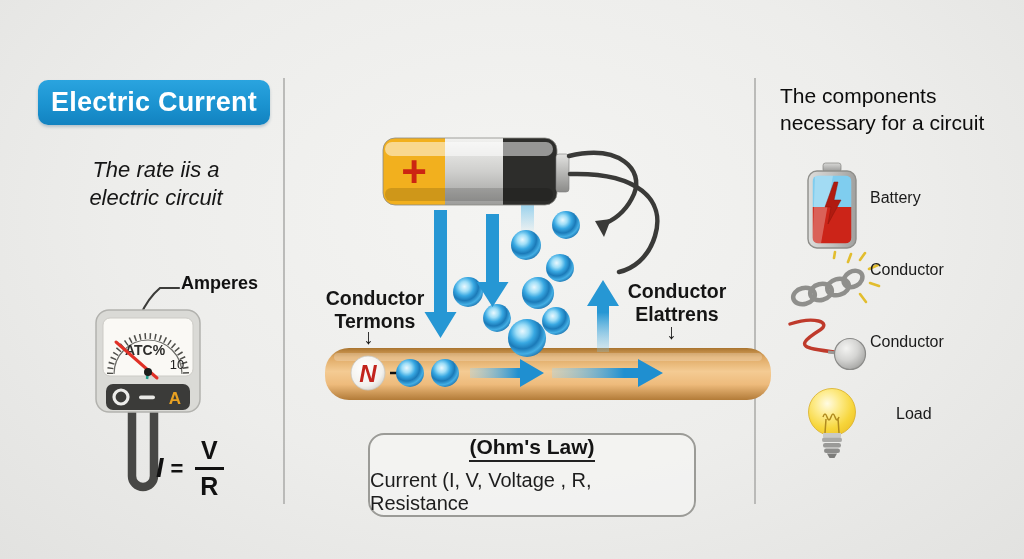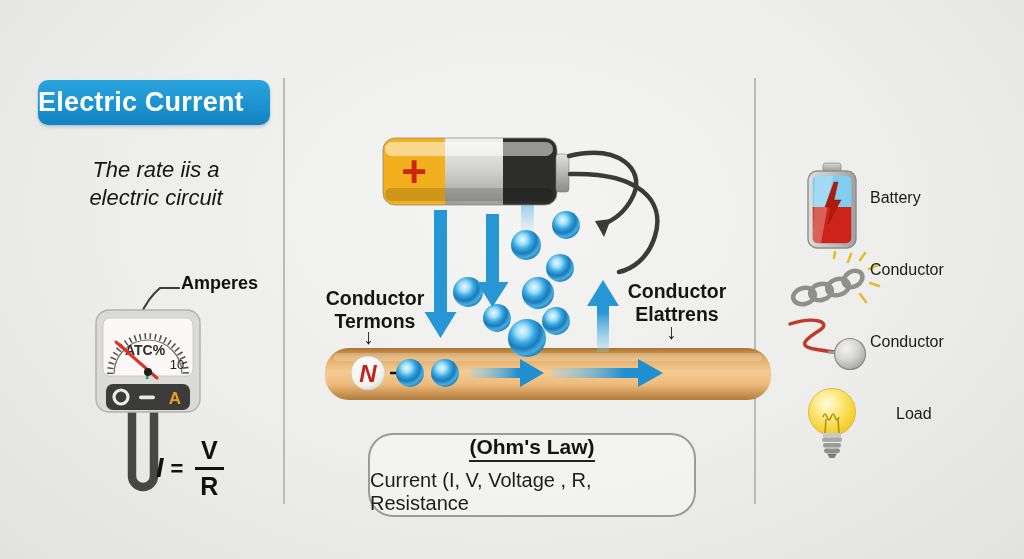--- a/index.html
+++ b/index.html
@@ -7,42 +7,42 @@
     position:relative;width:1024px;height:559px;overflow:hidden;
     font-family:"Liberation Sans",sans-serif;
     background:radial-gradient(ellipse at 50% 38%, #f4f4f2 0%, #ededeb 55%, #e2e2e0 100%);
   }
   .abs{position:absolute;}
   
   .title-box{
     left:38px;top:80px;width:232px;height:45px;border-radius:10px;
     background:linear-gradient(180deg,#2aa4df 0%,#1b93d0 55%,#1282c0 100%);
     box-shadow:0 2px 3px rgba(20,70,110,.25);
-    display:flex;align-items:center;justify-content:flex-start;
+    display:flex;align-items:center;justify-content:center;
     color:#ffffff;font-weight:bold;font-size:27px;letter-spacing:.2px;
   }
   .description{
     left:40px;top:156px;width:232px;text-align:center;
     font-size:22px;line-height:28px;color:#161616;font-style:italic;
   }
   .amperes{left:181px;top:273px;font-size:18px;color:#111;font-weight:bold;}
   .formula{left:156px;top:436px;display:flex;align-items:center;gap:7px;color:#111;}
   .formula .lhs{font-style:italic;font-weight:bold;font-size:27px;}
   .formula .eq{font-weight:bold;font-size:22px;}
   .frac{display:flex;flex-direction:column;align-items:center;width:38px;font-weight:bold;font-size:25px;}
   .frac .num{padding:0 6px 2px 6px;border-bottom:3px solid #111;}
   .frac .den{padding-top:2px;}
   
   .divider{width:2px;top:78px;height:426px;background:#b2b2af;opacity:.85;}
   
   .cond-label{width:130px;text-align:center;font-weight:bold;font-size:19.5px;line-height:23px;color:#151515;}
   .cond-label span{display:block;}
   .small-down-arrow{font-size:21px;font-weight:bold;color:#151515;line-height:20px;}
   .ohms-box{
-    left:368px;top:433px;width:324px;height:80px;border:2px solid #9b9b97;border-radius:25px;
+    left:368px;top:433px;width:324px;height:80px;border:2px solid #9b9b97;border-radius:16px;
     background:rgba(248,248,246,.55);
     display:flex;flex-direction:column;align-items:center;justify-content:center;gap:7px;
   }
   .ohms-title{font-weight:bold;font-size:21px;color:#141414;border-bottom:2px solid #222;padding-bottom:1px;}
   .ohms-body{font-size:20px;color:#1d1d1d;}
   
   .rp-header{left:780px;top:82px;width:244px;font-size:21px;line-height:27px;color:#0c0c0c;}
   .rp-header span{display:block;}
   .item-label{font-size:16px;color:#1a1a1a;}
 </style>
@@ -202,20 +202,24 @@
     <span>Conductor</span>
     <span>Elattrens</span>
   </div>
   <div class="abs small-down-arrow" style="left:666px;top:322px;">↓</div>
 
   <div class="abs ohms-box">
     <div class="ohms-title">(Ohm's Law)</div>
     <div class="ohms-body">Current (I, V, Voltage , R, Resistance</div>
   </div>
 
+  <div class="abs rp-header">
+    <span>The components</span>
+    <span>necessary for a circuit</span>
+  </div>
 
   <svg class="abs" style="left:803px;top:162px;" width="58" height="88" viewBox="0 0 58 88">
     <defs>
       <linearGradient id="gCap" x1="0" y1="0" x2="0" y2="1">
         <stop offset="0" stop-color="#d8d8d6"></stop>
           <stop offset="1" stop-color="#969694"></stop>
       </linearGradient>
       <linearGradient id="gFrame" x1="0" y1="0" x2="1" y2="0">
         <stop offset="0" stop-color="#dddddb"></stop>
           <stop offset=".5" stop-color="#c2c2c0"></stop>

